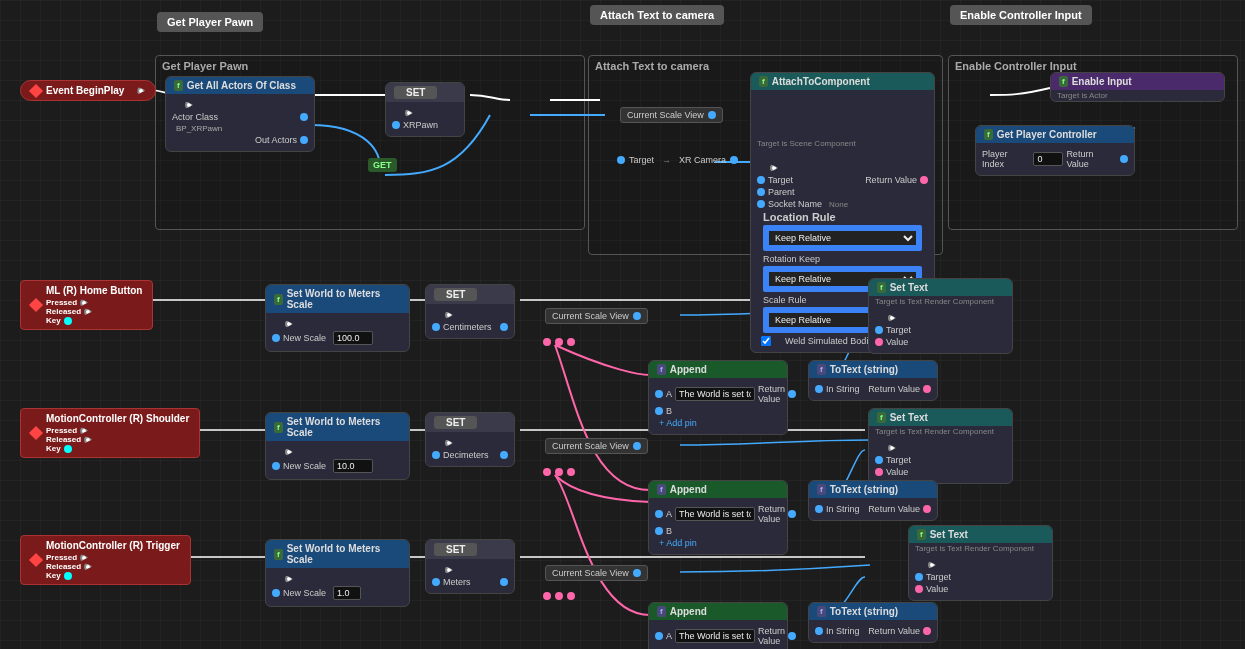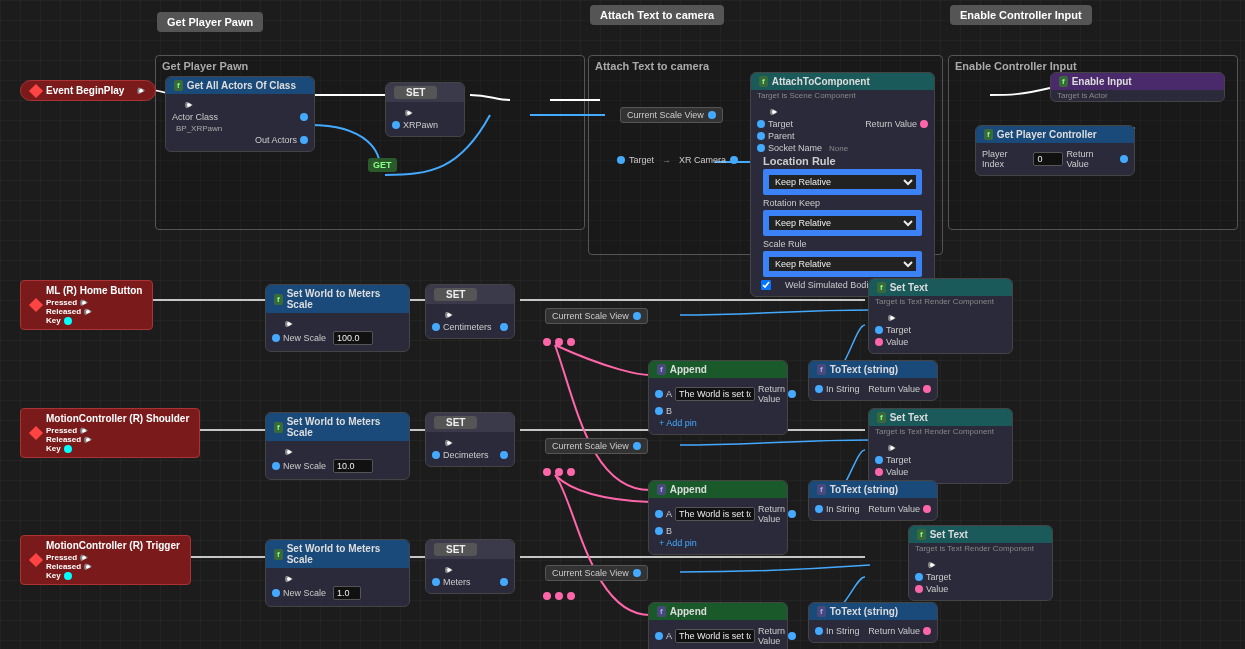--- a/index.html
+++ b/index.html
@@ -326,21 +326,21 @@
     <div class="get-icon">
       <span>GET</span>
     </div>
   </div>
 
   <div class="node" style="left:750px; top:72px; width:185px; z-index:2;">
     <div class="node-header header-teal">
       <span class="func-icon">f</span>
       <span>AttachToComponent</span>
     </div>
-    <div style="font-size:8px; color:#888; padding:1px 6px;">Target is Scene Component</div>
+    <div style="font-size:8px; color:#888; padding:9px 6px;margin-top:40px;">Target is Scene Component</div>
     <div class="node-body">
       <div class="pin-row">
         <div class="pin exec empty"></div>
         <div class="pin exec-out"></div>
       </div>
       <div class="pin-row" style="justify-content:space-between;">
         <div style="display:flex; align-items:center; gap:3px;">
           <div class="pin blue"></div>
           <span class="pin-label">Target</span>
         </div>

